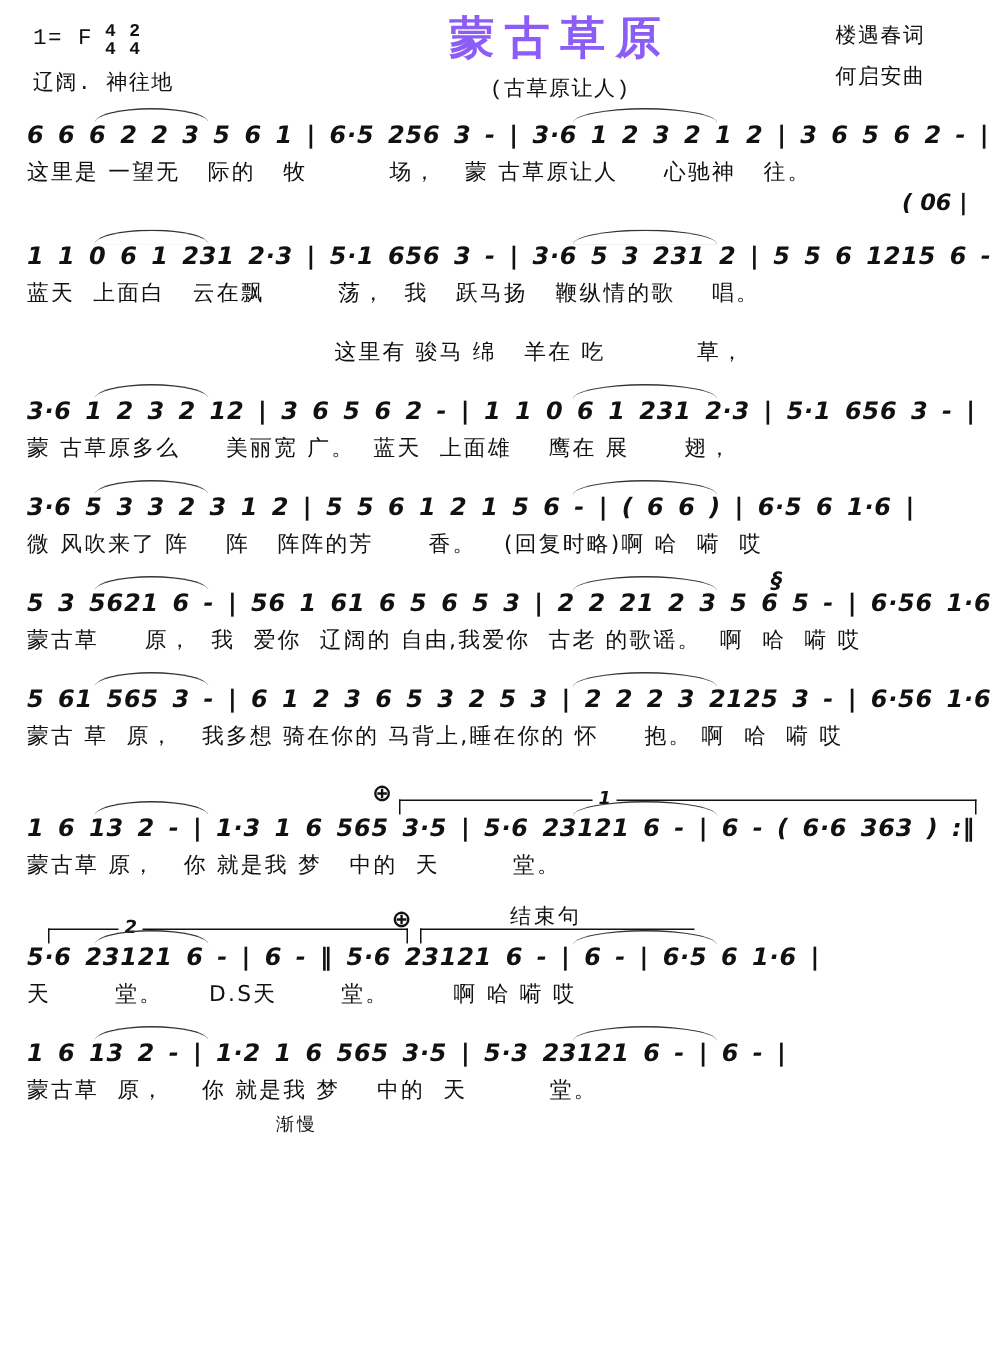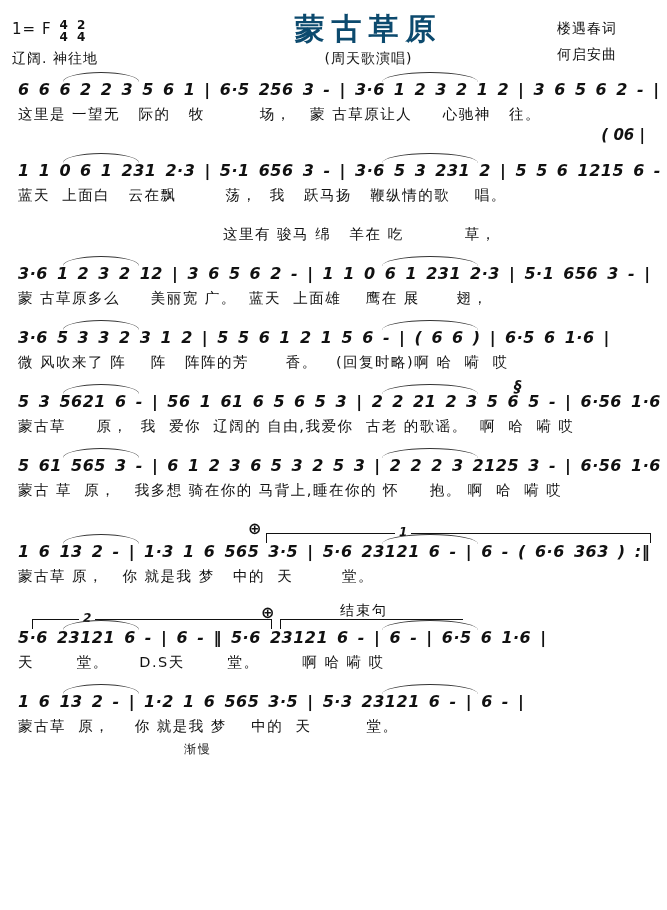--- a/index.html
+++ b/index.html
@@ -1,19 +1,19 @@
 <!DOCTYPE html>
 <html><head>
 <meta charset="utf-8">
 <style>
   html,body{margin:0;padding:0;background:#fff;}
   .page{position:relative;width:667px;height:910px;background:#fff;color:#111;
         font-family:"DejaVu Sans",sans-serif;box-sizing:border-box;overflow:hidden;}
   
-  .header{display:flex;align-items:flex-end;padding:12px 14px 2px 12px;}
+  .header{display:flex;align-items:flex-start;padding:12px 14px 2px 22px;font-family:Liberation Mono, monospace;}
   .h-left{width:168px;}
   .keyline{display:flex;align-items:center;font-size:15px;letter-spacing:1px;}
   .frac{display:inline-flex;flex-direction:column;align-items:center;line-height:1.02;
         font-size:12px;font-weight:bold;margin-left:8px;}
   .expression{margin-top:7px;font-size:14px;letter-spacing:1px;}
   .h-center{flex:1;text-align:center;}
   .title{font-size:30px;font-weight:bold;letter-spacing:7px;line-height:1.1;}
   .performer{font-size:14px;margin-top:5px;letter-spacing:1px;}
   .h-right{width:96px;text-align:left;font-size:14px;line-height:1.9;letter-spacing:1px;}
   
@@ -63,22 +63,22 @@
               <span class="num">4</span>
               <span class="den">4</span>
             </span><span class="frac">
               <span class="num">2</span>
               <span class="den">4</span>
             </span></span>
       </div>
       <div class="expression">辽阔. 神往地</div>
     </div>
     <div class="h-center">
-      <div class="title" style="color: #0c4a6e;">蒙古草原</div>
-      <div class="performer">(周天歌演唱)</div>
+      <div class="title" style="color: #8b5cf6;">蒙古草原</div>
+      <div class="performer">(古草原让人)</div>
     </div>
     <div class="h-right">
       <div>楼遇春词</div>
       <div>何启安曲</div>
     </div>
   </div>
 
   <div class="score" id="score">
       <div class="system sys1">
         <div class="notes">6 6 6 2 2 3 5 6 1 | 6·5 256 3 - | 3·6 1 2 3 2 1 2 | 3 6 5 6 2 - |</div>

